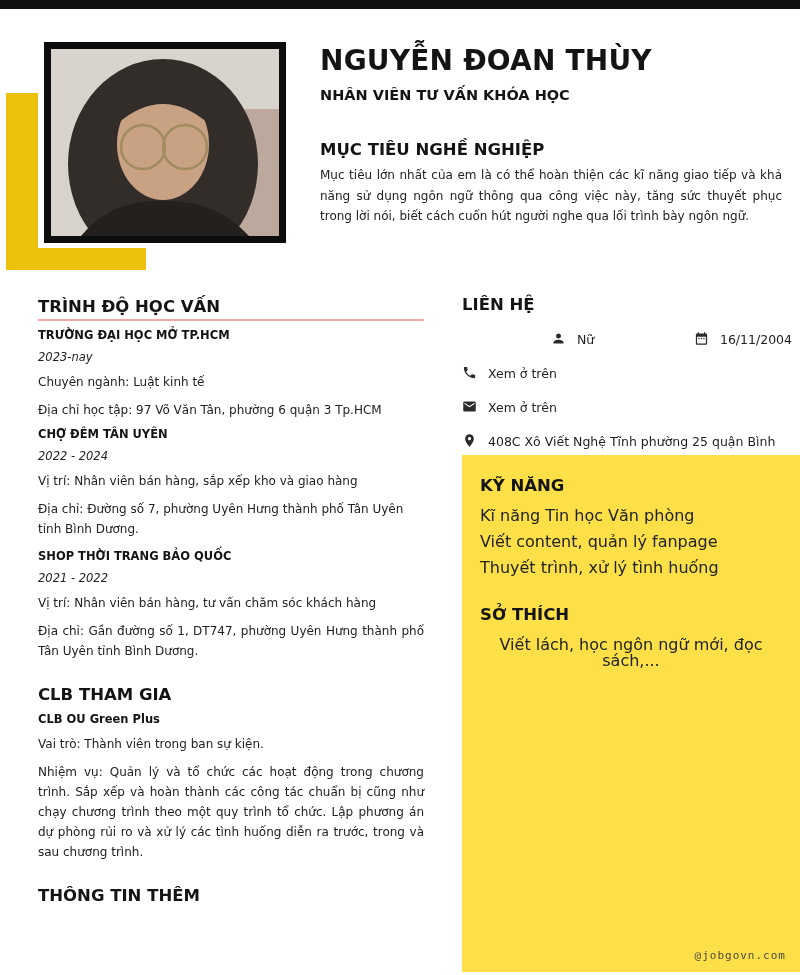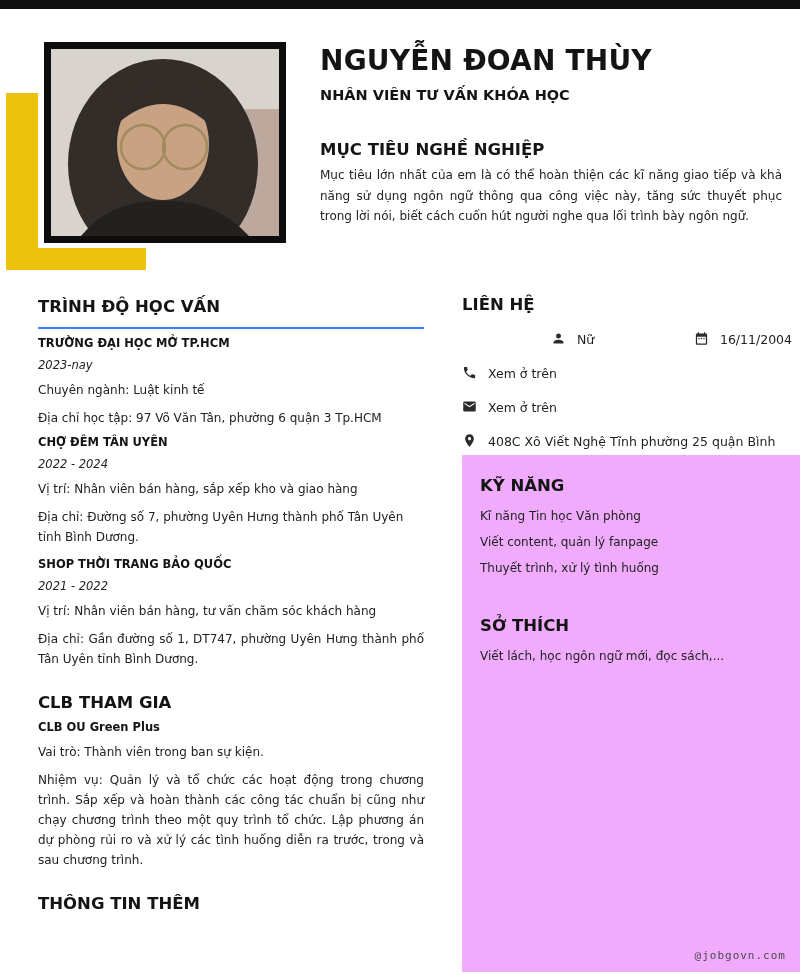--- a/index.html
+++ b/index.html
@@ -25,45 +25,45 @@
   .photo-inner svg { display:block; width:100%; height:100%; }
 
   .header-block { position:absolute; left:320px; top:44px; width:462px; }
   .name { font-size:28px; font-weight:bold; letter-spacing:0.2px; color:#141414; }
   .job-title { font-size:14.5px; font-weight:bold; margin-top:10px; color:#141414; }
   .obj-heading { font-size:16.5px; font-weight:bold; margin-top:37px; color:#141414; }
   .obj-text { font-size:12px; line-height:20.5px; text-align:justify; margin-top:6px; color:#222; }
 
   .left-col { position:absolute; left:38px; top:297px; width:386px; }
   .sec-heading { font-size:16.5px; font-weight:bold; color:#141414; line-height:20px; }
-  .sec-heading.underlined { border-bottom:2px solid #3b82f6; padding-bottom:10px; }
+  .sec-heading.underlined { border-bottom:2px solid #fca5a5; padding-bottom:2px; }
   .sec-gap { margin-top:24px; }
   .entry-title { font-size:11.5px; font-weight:bold; margin-top:7px; color:#141414; }
   .entry-period { font-size:11.5px; font-style:italic; margin-top:8px; color:#222; }
   .entry-line { font-size:12px; margin-top:8px; line-height:20px; color:#222; }
   .entry-just { text-align:justify; }
 
   .right-col { position:absolute; left:462px; top:295px; width:330px; }
   .contact-row { display:flex; align-items:flex-start; margin-top:15px; }
   .contact-row .cicon { flex:0 0 auto; width:15px; height:15px; margin-right:11px; margin-top:1px; }
   .contact-row .cicon svg { display:block; width:15px; height:15px; fill:#2b2b2b; }
   .ctext { font-size:12.5px; line-height:19px; color:#1e1e1e; }
   .row-split { display:flex; margin-top:15px;justify-content:flex-end; }
   .split-a { display:flex; width:143px; }
   .split-b { display:flex; }
   .row-split .cicon { flex:0 0 auto; width:15px; height:15px; margin-right:11px; margin-top:1px; }
   .row-split .cicon svg { display:block; width:15px; height:15px; fill:#2b2b2b; }
 
   .panel {
     position:absolute; left:462px; top:455px; width:338px; height:517px;
-    background:#f0abfc; padding:21px 18px;
+    background:#fde047; padding:21px 18px;
   }
   .panel-heading { font-size:16.5px; font-weight:bold; color:#141414; }
-  .panel-item { font-size:12px; margin-top:10px; line-height:16px; color:#222; }
-  .panel-heading.second { margin-top:40px; }
+  .panel-item { font-size:16px; margin-top:10px; line-height:16px; color:#222; }
+  .panel-heading.second { margin-top:29px; }
   .watermark {
     position:absolute; right:14px; bottom:10px;
     font-family:"DejaVu Sans Mono","Liberation Mono",monospace;
     font-size:11px; letter-spacing:1px; color:#4a4a4a;
   }
 </style>
 </head>
 <body>
 
 <div class="top-bar"></div>
@@ -175,16 +175,16 @@
   </div>
 </div>
 
 <div class="panel">
   <div class="panel-heading">KỸ NĂNG</div>
   <div class="panel-item" style="margin-top:13px;">Kĩ năng Tin học Văn phòng</div>
   <div class="panel-item">Viết content, quản lý fanpage</div>
   <div class="panel-item">Thuyết trình, xử lý tình huống</div>
 
   <div class="panel-heading second">SỞ THÍCH</div>
-  <div class="panel-item" style="margin-top:13px;">Viết lách, học ngôn ngữ mới, đọc sách,...</div>
+  <div class="panel-item" style="margin-top:13px;text-align:center;">Viết lách, học ngôn ngữ mới, đọc sách,...</div>
 
   <div class="watermark">@jobgovn.com</div>
 </div>
 
 </body></html>

